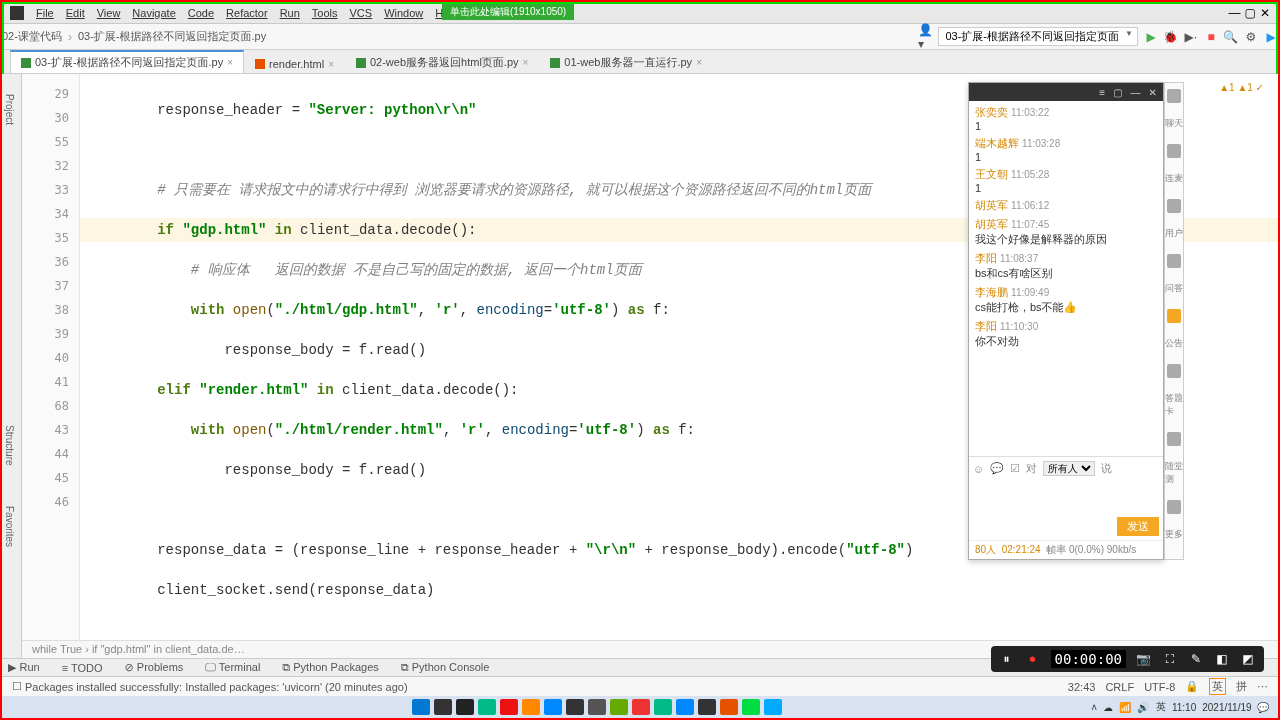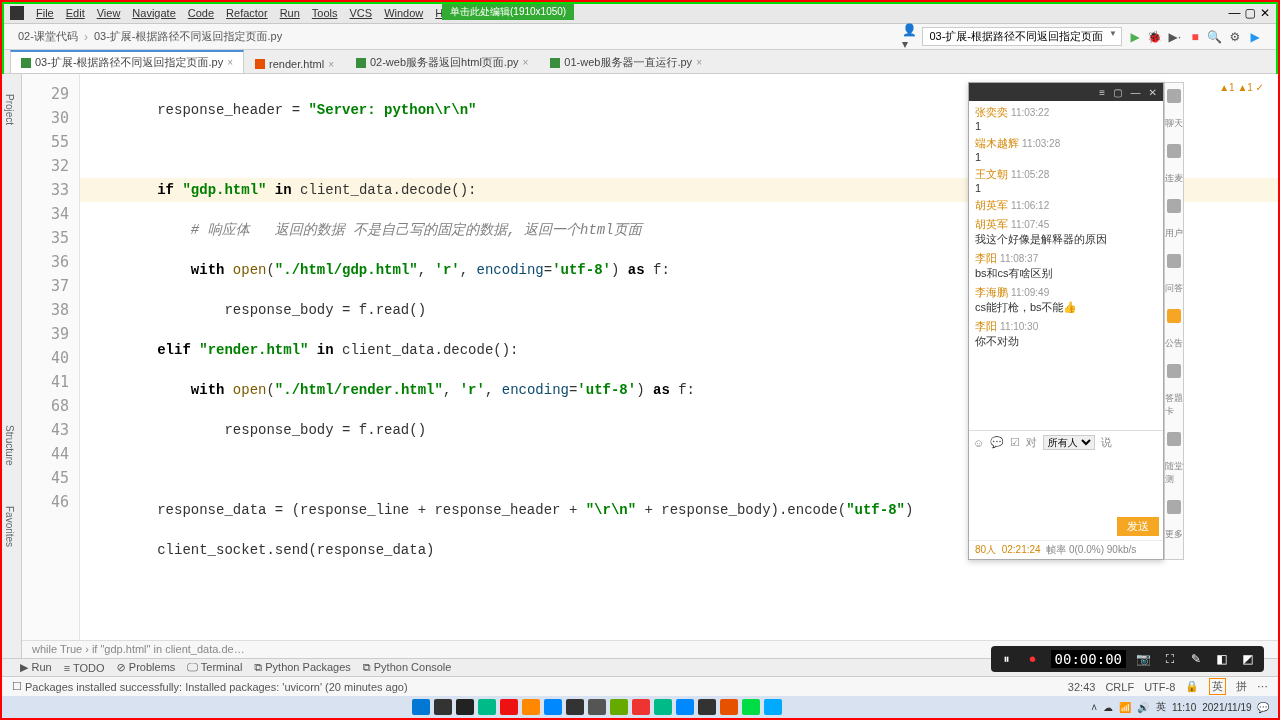--- a/index.html
+++ b/index.html
@@ -6,53 +6,53 @@
 body { font-family: "Microsoft YaHei", sans-serif; font-size: 12px; background: #f0f0f0; width: 1280px; height: 720px; overflow: hidden; position: relative; border: 2px solid red; }
 .green-box { position: absolute; top: 0; left: 0; right: 0; bottom: 0; border: 2px solid #0d0; pointer-events: none; }
 
 .menubar { height: 22px; background: #e8e8e8; display: flex; align-items: center; padding: 0 8px; border-bottom: 1px solid #c8c8c8; }
 .menubar .logo { width: 14px; height: 14px; background: #333; margin-right: 6px; }
 .menubar .menu-item { margin: 0 6px; text-decoration: underline; color: #333; cursor: pointer; font-size: 11px; }
 .menubar .right { margin-left: auto; display: flex; align-items: center; gap: 4px; }
 .menubar .tab-band { position: absolute; left: 440px; top: 2px; font-size: 10px; color: #888; display: flex; gap: 8px; }
 .menubar .tab-band .green { background: #3a3; color: #fff; padding: 1px 8px; }
 
-.toolbar { height: 26px; background: #f7f7f7; border-bottom: 1px solid #d0d0d0; display: flex; align-items: center; padding: 0 16px; gap: 6px; }
+.toolbar { height: 26px; background: #f7f7f7; border-bottom: 1px solid #d0d0d0; display: flex; align-items: center; padding: 0 0; gap: 6px; }
 .toolbar .crumb { color: #555; font-size: 11px; }
 .toolbar .sep { color: #aaa; }
 .toolbar .spacer { flex: 1; }
 .toolbar .select { border: 1px solid #ccc; background: #fff; padding: 1px 18px 1px 6px; font-size: 11px; position: relative; }
 .toolbar .select::after { content: "▼"; position: absolute; right: 4px; font-size: 8px; color: #666; }
 .toolbar .icon { width: 14px; height: 14px; display: inline-flex; align-items: center; justify-content: center; font-size: 12px; color: #555; cursor: pointer; }
 
 .tabs { height: 24px; background: #eee; border-bottom: 1px solid #ccc; display: flex; align-items: flex-end; padding: 0 8px; }
 .tabs .tab { padding: 3px 10px; font-size: 11px; border: 1px solid transparent; border-bottom: none; display: flex; align-items: center; gap: 4px; color: #444; cursor: pointer; }
 .tabs .tab.active { background: #fff; border-color: #ccc; border-top: 2px solid #4a90d9; }
 .tabs .tab .pyicon { width: 10px; height: 10px; background: #388e3c; display: inline-block; }
 .tabs .tab .htmlicon { width: 10px; height: 10px; background: #e65100; display: inline-block; }
 .tabs .tab .x { font-size: 10px; color: #999; }
 
 .editor-area { position: absolute; top: 72px; left: 20px; right: 0; bottom: 60px; background: #fff; display: flex; }
 .left-gutter { position: absolute; left: 0; top: 72px; bottom: 60px; width: 20px; background: #eee; border-right: 1px solid #ccc; }
 .left-gutter .vlabel { writing-mode: vertical-rl; font-size: 10px; color: #666; padding: 20px 2px; }
 
-.gutter { width: 58px; background: #fafafa; border-right: 1px solid #e4e4e4; text-align: right; padding-top: 8px; color: #999; font-family: Consolas, monospace; font-size: 15px; }
+.gutter { width: 58px; background: #fafafa; border-right: 1px solid #e4e4e4; text-align: right; padding-top: 8px; color: #999; font-family: Consolas, monospace; font-size: 12px; }
 .gutter div { height: 24px; padding-right: 10px; line-height: 24px; }
 
 .code { flex: 1; padding-top: 8px; font-family: Consolas, "Courier New", monospace; font-size: 14px; color: #333; white-space: pre; position: relative; overflow: hidden; }
 .code .line { height: 24px; line-height: 24px; padding-left: 10px; }
-.code .kw { color: #000000; font-weight: bold; }
+.code .kw { color: #4d7c0f; font-weight: bold; }
 .code .str { color: #008000; font-weight: bold; }
 .code .cm { color: #808080; font-style: italic; }
 .code .fn { color: #7d5a00; }
 .code .var { color: #0c4a6e; }
 
 .breadpath { position: absolute; bottom: 60px; left: 20px; right: 0; height: 18px; background: #f7f7f7; border-top: 1px solid #ddd; font-size: 11px; padding: 2px 10px; color: #888; }
 
-.bottom-tabs { position: absolute; bottom: 42px; left: 0; right: 0; height: 18px; background: #eee; border-top: 1px solid #ccc; display: flex; gap: 12px; padding: 0 18px; font-size: 11px; align-items: center; }
+.bottom-tabs { position: absolute; bottom: 42px; left: 0; right: 0; height: 18px; background: #eee; border-top: 1px solid #ccc; display: flex; gap: 22px; padding: 0 6px; font-size: 11px; align-items: center; }
 .bottom-tabs span { color: #555; cursor: pointer; }
 
 .statusbar { position: absolute; bottom: 22px; left: 0; right: 0; height: 20px; background: #f7f7f7; border-top: 1px solid #ccc; display: flex; align-items: center; padding: 0 10px; font-size: 11px; color: #555; }
 .statusbar .right { margin-left: auto; display: flex; gap: 10px; align-items: center; }
 
 .taskbar { position: absolute; bottom: 0; left: 0; right: 0; height: 22px; background: #d8e2f0; display: flex; align-items: center; }
 .taskbar .start { width: 410px; }
 .taskbar .apps { display: flex; gap: 4px; }
 .taskbar .apps .app { width: 18px; height: 16px; background: #666; border-radius: 2px; }
 .taskbar .tray { margin-left: auto; display: flex; gap: 6px; padding: 0 8px; font-size: 10px; align-items: center; color: #333; }
@@ -62,21 +62,21 @@
 .chat-panel .chat-top span { color: #ccc; font-size: 10px; cursor: pointer; }
 .chat-panel .chat-body { flex: 1; overflow: hidden; padding: 4px 6px; font-size: 11px; }
 .chat-panel .msg { margin-bottom: 4px; }
 .chat-panel .msg .u { color: #d48806; }
 .chat-panel .msg .t { color: #999; font-size: 10px; }
 .chat-panel .msg .txt { color: #333; }
 .chat-panel .chat-input { border-top: 1px solid #ddd; padding: 4px; }
 .chat-panel .chat-input .row1 { display: flex; gap: 6px; align-items: center; font-size: 11px; color: #888; }
 .chat-panel .chat-input .row1 select { font-size: 10px; border: 1px solid #ccc; }
 .chat-panel .chat-input textarea { width: 100%; height: 38px; border: none; resize: none; font-size: 11px; outline: none; }
-.chat-panel .chat-input .send { text-align: right; margin-top: 26px; }
+.chat-panel .chat-input .send { text-align: right; }
 .chat-panel .chat-input .send button { background: #f5a623; border: none; color: #fff; padding: 2px 10px; font-size: 11px; cursor: pointer; }
 .chat-panel .chat-foot { font-size: 10px; color: #888; padding: 2px 6px; border-top: 1px solid #eee; }
 .chat-panel .chat-foot .n { color: #d48806; }
 
 .chat-side { position: absolute; top: 80px; right: 94px; width: 20px; height: 478px; background: #fafafa; border: 1px solid #ccc; display: flex; flex-direction: column; align-items: center; padding-top: 6px; gap: 14px; }
 .chat-side .sicon { width: 14px; height: 14px; background: #aaa; border-radius: 2px; }
 .chat-side .lbl { font-size: 9px; color: #888; }
 
 .rec-toolbar { position: absolute; bottom: 46px; right: 14px; height: 26px; background: #222; border-radius: 4px; display: flex; align-items: center; padding: 0 8px; gap: 10px; color: #fff; font-size: 12px; }
 .rec-toolbar .btn { width: 16px; height: 16px; display: inline-flex; align-items: center; justify-content: center; cursor: pointer; }
@@ -175,20 +175,21 @@
       <div>41</div>
       <div>68</div>
       <div>43</div>
       <div>44</div>
       <div>45</div>
       <div>46</div>
     </div>
   <div class="code">
 <div class="line">        response_header = <span class="str">"Server: python\r\n"</span></div>
 <div class="line"></div>
+<div class="line">        <span class="cm"># 只需要在 请求报文中的请求行中得到 浏览器要请求的资源路径, 就可以根据这个资源路径返回不同的html页面</span></div>
 <div class="line" style="background:#fdf6e3">        <span class="kw">if</span> <span class="str">"gdp.html"</span> <span class="kw">in</span> client_data.decode():</div>
 <div class="line">            <span class="cm"># 响应体   返回的数据 不是自己写的固定的数据, 返回一个html页面</span></div>
 <div class="line">            <span class="kw">with</span> <span class="fn">open</span>(<span class="str">"./html/gdp.html"</span>, <span class="str">'r'</span>, <span class="var">encoding</span>=<span class="str">'utf-8'</span>) <span class="kw">as</span> f:</div>
 <div class="line">                response_body = f.read()</div>
 <div class="line">        <span class="kw">elif</span> <span class="str">"render.html"</span> <span class="kw">in</span> client_data.decode():</div>
 <div class="line">            <span class="kw">with</span> <span class="fn">open</span>(<span class="str">"./html/render.html"</span>, <span class="str">'r'</span>, <span class="var">encoding</span>=<span class="str">'utf-8'</span>) <span class="kw">as</span> f:</div>
 <div class="line">                response_body = f.read()</div>
 <div class="line"></div>
 <div class="line">        response_data = (response_line + response_header + <span class="str">"\r\n"</span> + response_body).encode(<span class="str">"utf-8"</span>)</div>
 <div class="line">        client_socket.send(response_data)</div>

